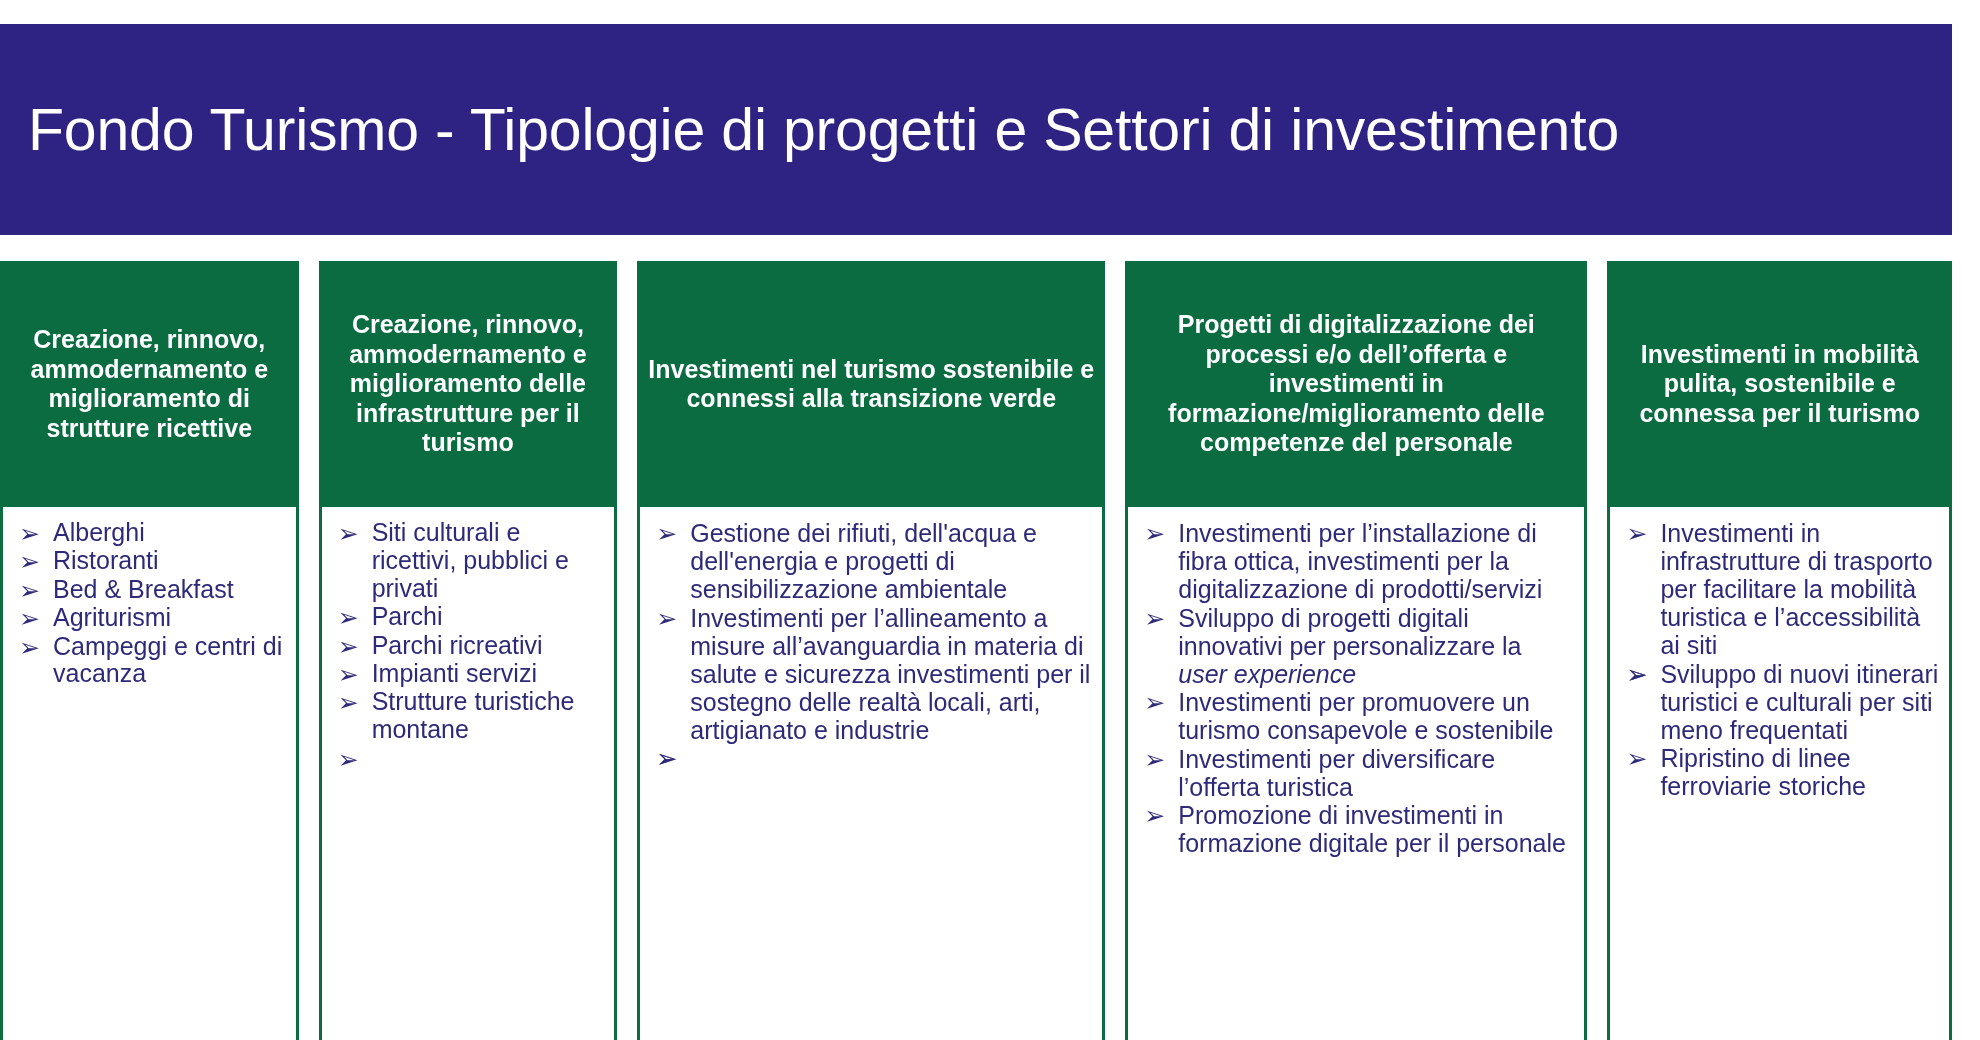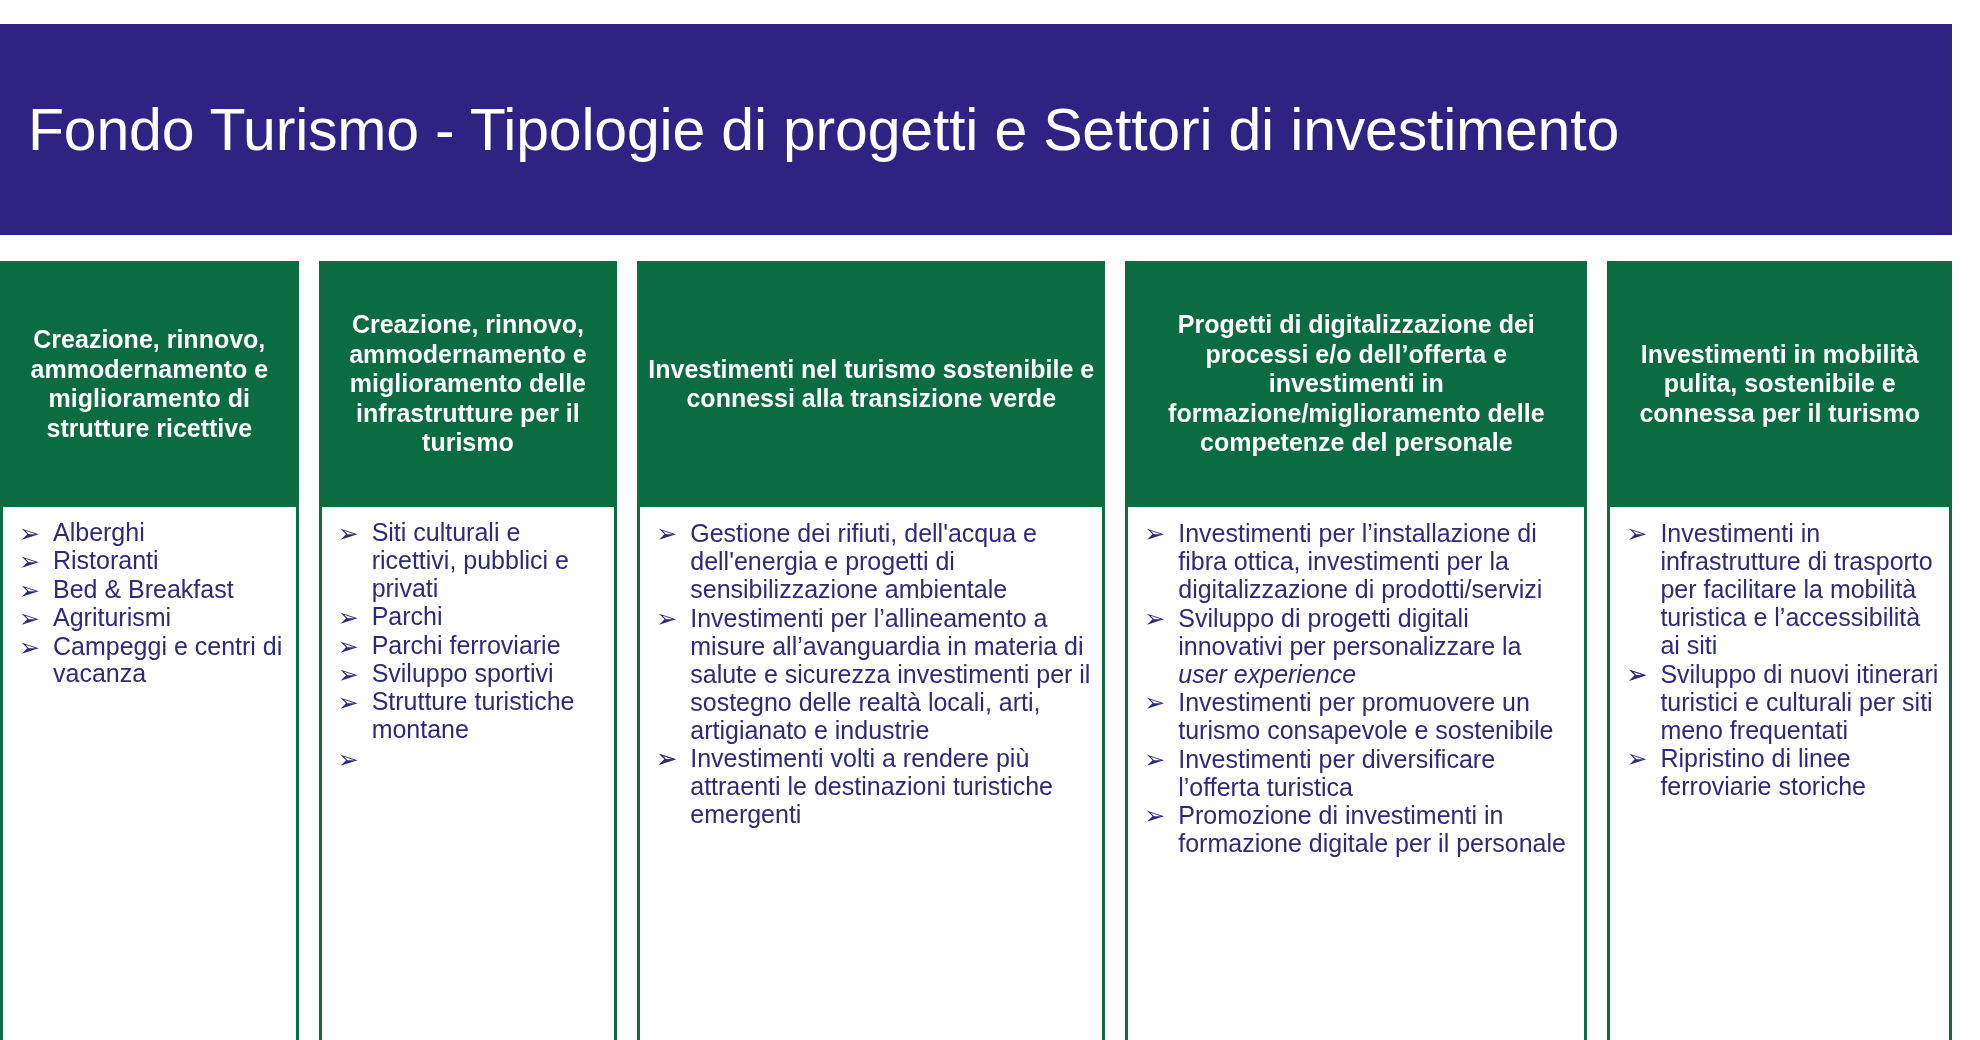--- a/index.html
+++ b/index.html
@@ -151,38 +151,38 @@
     </div>
 
     <div class="column col-1">
       <div class="col-header">
         <span>Creazione, rinnovo, ammodernamento e miglioramento delle infrastrutture per il turismo</span>
       </div>
       <div class="col-body">
         <ul class="bullets">
           <li><span class="arrow-icon">➢</span><span>Siti culturali e ricettivi, pubblici e privati</span></li>
           <li><span class="arrow-icon">➢</span><span>Parchi</span></li>
-          <li><span class="arrow-icon">➢</span><span>Parchi ferroviarie</span></li>
-          <li><span class="arrow-icon">➢</span><span>Sviluppo sportivi</span></li>
+          <li><span class="arrow-icon">➢</span><span>Parchi ricreativi</span></li>
+          <li><span class="arrow-icon">➢</span><span>Impianti servizi</span></li>
           <li><span class="arrow-icon">➢</span><span>Strutture turistiche montane</span></li>
           <li><span class="arrow-icon">➢</span></li>
         </ul>
       </div>
     </div>
 
     <div class="column col-2">
       <div class="col-header">
         <span>Investimenti nel turismo sostenibile e connessi alla transizione verde</span>
       </div>
       <div class="col-body">
         <ul class="bullets">
           <li><span class="arrow-icon">➢</span><span>Gestione dei rifiuti, dell'acqua e dell'energia e progetti di sensibilizzazione ambientale</span></li>
           <li><span class="arrow-icon">➢</span><span>Investimenti per l’allineamento a misure all’avanguardia in materia di salute e sicurezza investimenti per il sostegno delle realtà locali, arti, artigianato e industrie</span></li>
           <li><span class="arrow-icon">➢</span></li>
-          <li><span class="arrow-icon">➢</span><span>Investimenti volti a rendere più attraenti le destinazioni turistiche emergenti</span></li>
+          <li><span class="arrow-icon">➢</span></li>
         </ul>
       </div>
     </div>
 
     <div class="column col-3">
       <div class="col-header">
         <span>Progetti di digitalizzazione dei processi e/o dell’offerta e investimenti in formazione/miglioramento delle competenze del personale</span>
       </div>
       <div class="col-body">
         <ul class="bullets">

